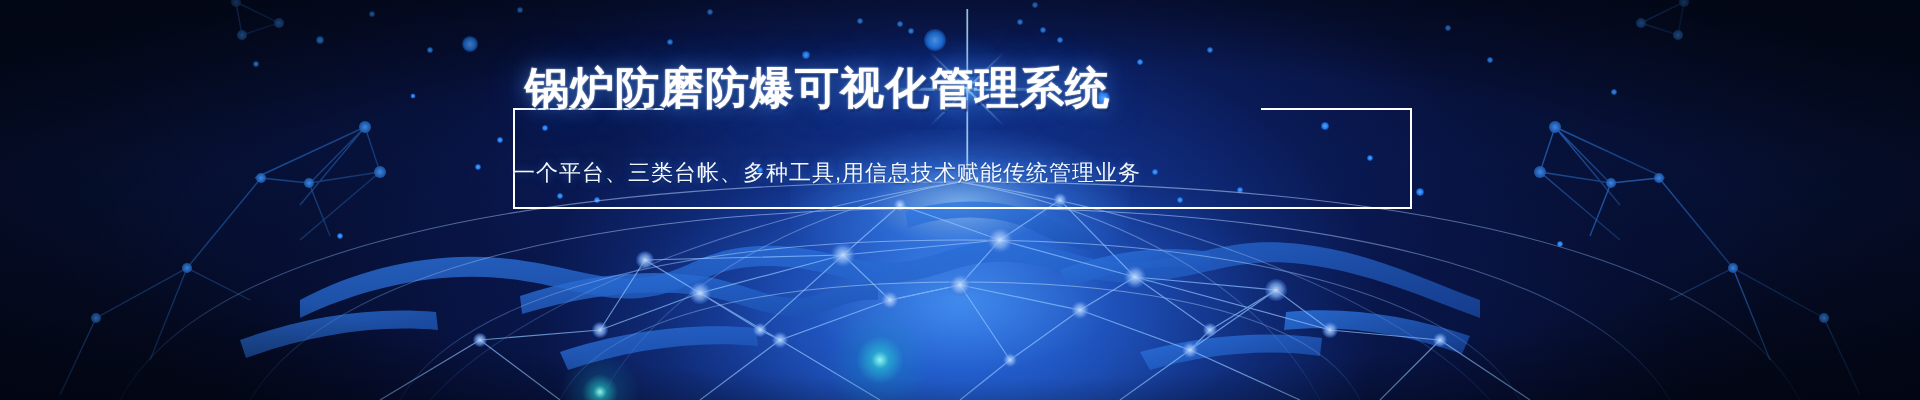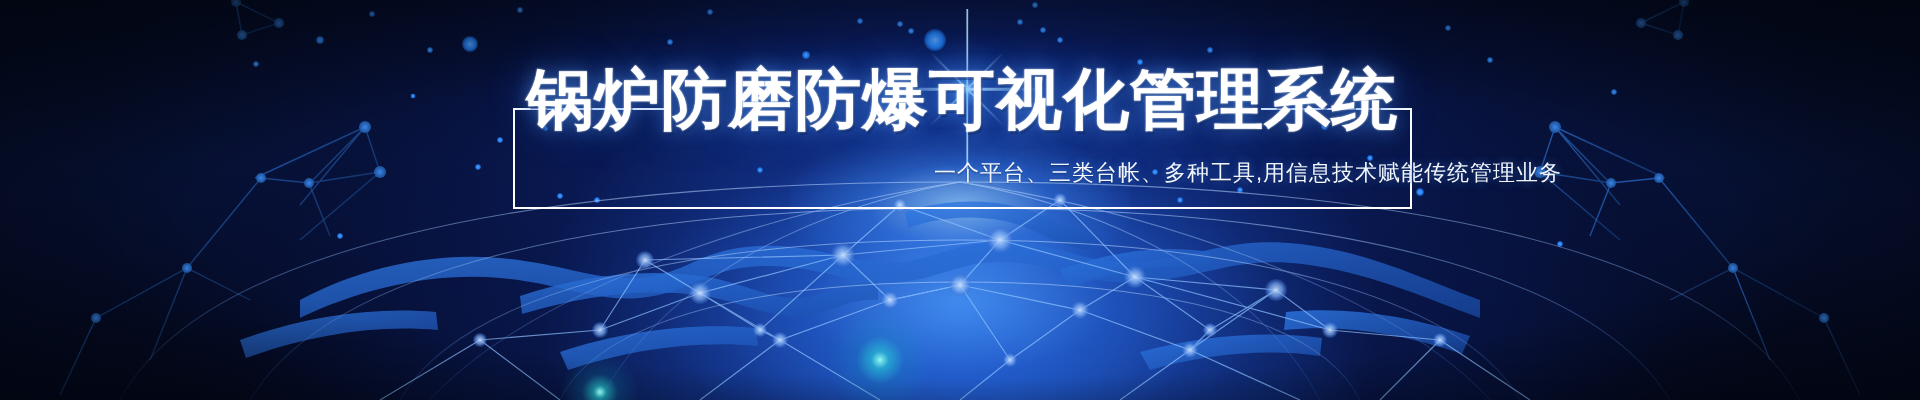--- a/index.html
+++ b/index.html
@@ -29,48 +29,46 @@
   }
   .frame-line{ position:absolute; background:#ffffff; }
   .fl-left-v   { left:0px;   top:0px;   width:2px;  height:101px; }
   .fl-right-v  { right:0px;  top:0px;   width:2px;  height:101px; }
   .fl-top-l    { left:0px;   top:0px;   width:151px;height:2px; }
   .fl-top-r    { right:0px;  top:0px;   width:151px;height:2px; }
   .fl-bottom   { left:0px;   bottom:0px;width:899px;height:2px; }
 
   #title{
     position:absolute;
-    left:0; top:-42px; width:899px;
-    text-align:center;
-    font-size:66px;
+    left:12px; top:-42px; width:899px;
+    font-size:44px;
     font-weight:bold;
     letter-spacing:1px;
     color:#ffffff;
     white-space:nowrap;
     line-height:1;
     text-shadow:
       0 0 2px rgba(255,255,255,0.85),
       0 0 18px rgba(90,160,255,0.55),
       0 0 42px rgba(40,110,230,0.45),
       2px 3px 0 rgba(6,20,70,0.55);
     z-index:32;
   }
   #subtitle{
     position:absolute;
     left:0; top:54px; width:1049px;
-    text-align:right;
+    text-align:left;
     font-size:22px;
     font-weight:normal;
     letter-spacing:1px;
     color:#f2f6ff;
     white-space:nowrap;
     line-height:1;
     text-shadow:0 0 8px rgba(70,140,255,0.55), 0 1px 2px rgba(0,0,0,0.4);
     z-index:32;
-    padding-left:13px;
   }
 
   
   .starburst{
     position:absolute; z-index:25;
     width:160px; height:160px;
     transform:translate(-50%,-50%);
     background:radial-gradient(circle, rgba(190,230,255,0.95) 0%, rgba(80,170,255,0.55) 6%, rgba(40,120,240,0.18) 16%, rgba(20,70,200,0) 45%);
   }
   .starburst::before, .starburst::after{

